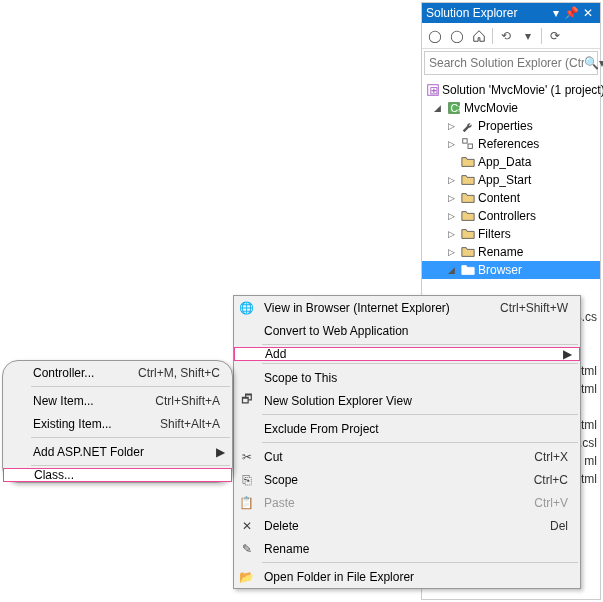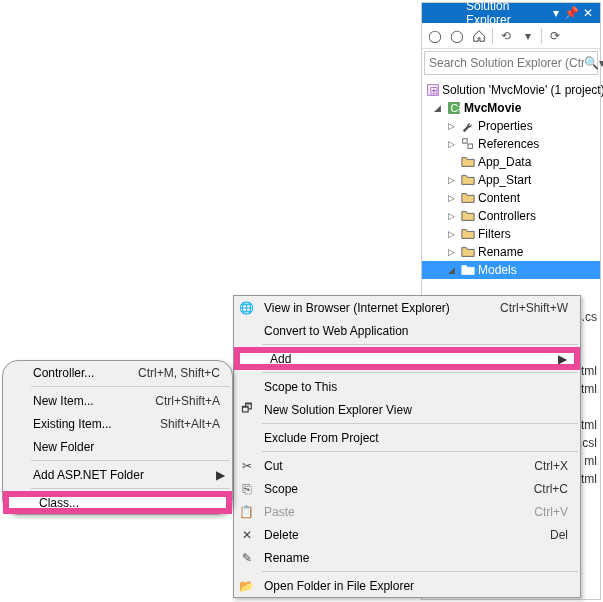--- a/index.html
+++ b/index.html
@@ -1,52 +1,52 @@
 <!DOCTYPE html>
 <html><head>
 <meta charset="utf-8">
 <style>
 * { box-sizing: border-box; margin: 0; padding: 0; font-family: "Segoe UI", Tahoma, sans-serif; font-size: 12px; }
 body { width: 603px; height: 602px; background: #fff; position: relative; overflow: hidden; }
 
 
 .panel { position: absolute; top: 2px; right: 2px; width: 180px; height: 598px; border: 1px solid #ccc; background: #fff; }
 .panel-title { background: #0e6fc6; color: #fff; display: flex; align-items: center; height: 20px; padding: 0 4px; }
-.panel-title .label { flex: 1; margin-left: 40px; }
+.panel-title .label { flex: 1; }
 .panel-title .icon { width: 16px; text-align: center; cursor: pointer; }
 .toolbar { display: flex; align-items: center; gap: 4px; height: 26px; padding: 0 4px; border-bottom: 1px solid #ddd; }
 .toolbar .tb-btn { width: 18px; height: 18px; display: flex; align-items: center; justify-content: center; color: #555; }
 .toolbar .sep { width: 1px; height: 16px; background: #ccc; }
 .search { display: flex; align-items: center; height: 24px; border: 1px solid #ccc; margin: 2px; padding: 0 4px; }
 .search input { flex: 1; border: none; outline: none; font-size: 12px; color: #555; }
 .search .sicon { color: #555; }
 
 .tree { padding: 4px 0; }
 .tree-row { display: flex; align-items: center; height: 18px; padding-left: 4px; white-space: nowrap; }
 .tree-row .arrow { width: 12px; color: #555; font-size: 9px; }
 .tree-row .ticon { width: 16px; display: flex; align-items: center; justify-content: center; }
 .tree-row .tlabel { padding-left: 2px; }
-.tree-row.bold .tlabel { font-weight: bold; }
+.tree-row.bold .tlabel { font-weight: normal; }
 .tree-row.selected { background: #3399ff; color: #fff; }
 .indent-1 { padding-left: 12px; }
 .indent-2 { padding-left: 26px; }
 
 .peek { position: absolute; right: 2px; top: 308px; font-size: 11px; color: #333; text-align: right; }
 .peek div { height: 18px; line-height: 18px; padding-right: 4px; }
 
 
 .ctx { position: absolute; background: #f0f0f0; border: 1px solid #999; box-shadow: 2px 2px 4px rgba(0,0,0,0.25); }
 .ctx.main { top: 295px; left: 233px; width: 348px; }
 .ctx.sub { top: 360px; left: 2px; width: 231px; border-radius: 16px; }
 .ctx-row { display: flex; align-items: center; height: 23px; padding: 0 6px 0 0; }
 .ctx-row .cicon { width: 26px; display: flex; align-items: center; justify-content: center; color: #444; }
 .ctx-row .clabel { flex: 1; padding-left: 4px; }
 .ctx-row .cshort { color: #333; padding-right: 6px; }
 .ctx-row .carrow { width: 10px; color: #333; }
-.ctx-row.hover { background: #fff; border: 6px solid #ec4899; height: 23px; }
+.ctx-row.hover { background: #fff; border: 1px solid #ec4899; height: 14px; }
 .ctx-row.disabled { color: #999; }
 .ctx-row.disabled .cicon, .ctx-row.disabled .cshort { color: #999; }
 .ctx-sep { height: 1px; background: #ccc; margin: 2px 2px 2px 28px; }
 
 svg { width: 14px; height: 14px; }
 </style>
 </head>
 <body>
 
 <div class="panel">
@@ -169,21 +169,21 @@
         </span>
         <span class="tlabel">Rename</span>
       </div>
       <div class="tree-row indent-2 selected">
         <span class="arrow">◢</span>
         <span class="ticon">
           <svg viewBox="0 0 16 16">
             <path d="M1 3h5l1 2h8v8H1z" fill="#fff" stroke="#fff"></path>
           </svg>
         </span>
-        <span class="tlabel">Models</span>
+        <span class="tlabel">Browser</span>
       </div>
     </div>
 </div>
 
 <div class="peek" id="peek">
     <div>s.cs</div>
     <div></div>
     <div></div>
     <div>tml</div>
     <div>tml</div>
@@ -265,24 +265,20 @@
     <div class="ctx-row ">
       <span class="cicon"></span>
       <span class="clabel">New Item...</span>
       <span class="cshort">Ctrl+Shift+A</span>
     </div>
     <div class="ctx-row ">
       <span class="cicon"></span>
       <span class="clabel">Existing Item...</span>
       <span class="cshort">Shift+Alt+A</span>
     </div>
-    <div class="ctx-row ">
-      <span class="cicon"></span>
-      <span class="clabel">New Folder</span>
-    </div>
     <div class="ctx-sep"></div>
     <div class="ctx-row ">
       <span class="cicon"></span>
       <span class="clabel">Add ASP.NET Folder</span>
       <span class="carrow">▶</span>
     </div>
     <div class="ctx-sep"></div>
     <div class="ctx-row hover ">
       <span class="cicon"></span>
       <span class="clabel">Class...</span>

